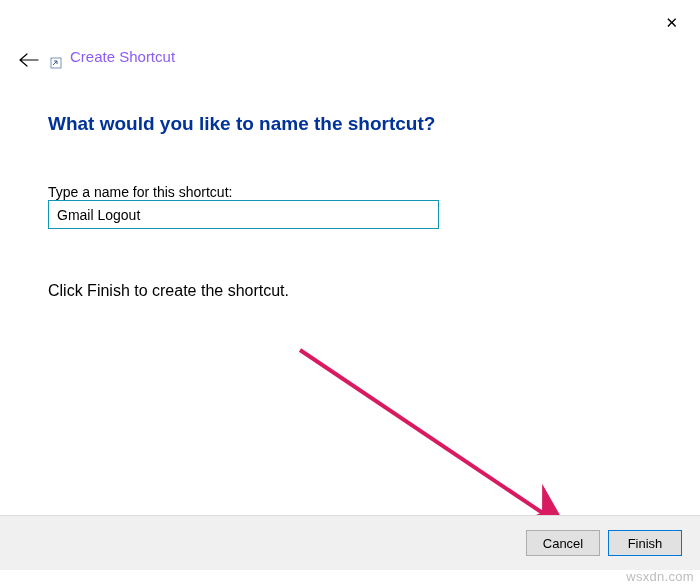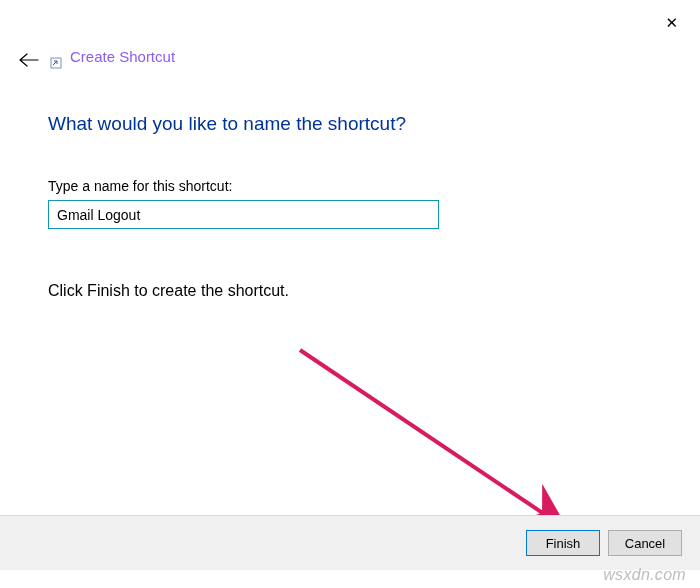--- a/index.html
+++ b/index.html
@@ -46,25 +46,25 @@
       font-size: 15px;
       color: #8b5cf6;
       font-weight: 400;
     }
     .heading {
       position: absolute;
       top: 113px;
       left: 48px;
       font-size: 19px;
       color: #003399;
-      font-weight: 400;
+      font-weight: 700;
     }
     .label-text {
       position: absolute;
-      top: 178px;
+      top: 184px;
       left: 48px;
       font-size: 14px;
       color: #000;
     }
     .name-input {
       position: absolute;
       top: 200px;
       left: 48px;
       width: 391px;
       height: 29px;
@@ -114,25 +114,24 @@
       position: absolute;
       top: 342px;
       left: 292px;
       width: 290px;
       height: 200px;
       pointer-events: none;
     }
     .watermark {
       position: absolute;
       bottom: 4px;
-      right: 14px;
-      font-size: 16px;
+      right: 6px;
+      font-size: 13px;
       color: #bdbdbd;
       letter-spacing: 0.3px;
-      font-style: italic;
     }
     @keyframes blink { 50% { opacity: 0; } }
   </style>
 </head>
 <body>
 
 <div class="close-btn">✕</div>
 
 <div class="back-arrow">
   <svg viewBox="0 0 22 16" width="22" height="16">
@@ -160,17 +159,17 @@
 <svg class="arrow-overlay" viewBox="0 0 290 200">
   <defs>
     <marker id="arrhead" markerWidth="14" markerHeight="14" refX="10" refY="6" orient="auto">
       <path d="M0,0 L12,6 L0,12 L4,6 Z" fill="#d81b60"></path>
     </marker>
   </defs>
   <line x1="8" y1="8" x2="270" y2="184" stroke="#d81b60" stroke-width="4" marker-end="url(#arrhead)"></line>
 </svg>
 
 <div class="footer-bar">
+  <button class="wiz-button">Cancel</button>
   <button class="wiz-button primary">Finish</button>
-  <button class="wiz-button">Cancel</button>
 </div>
 
 <div class="watermark">wsxdn.com</div>
 
 </body></html>

